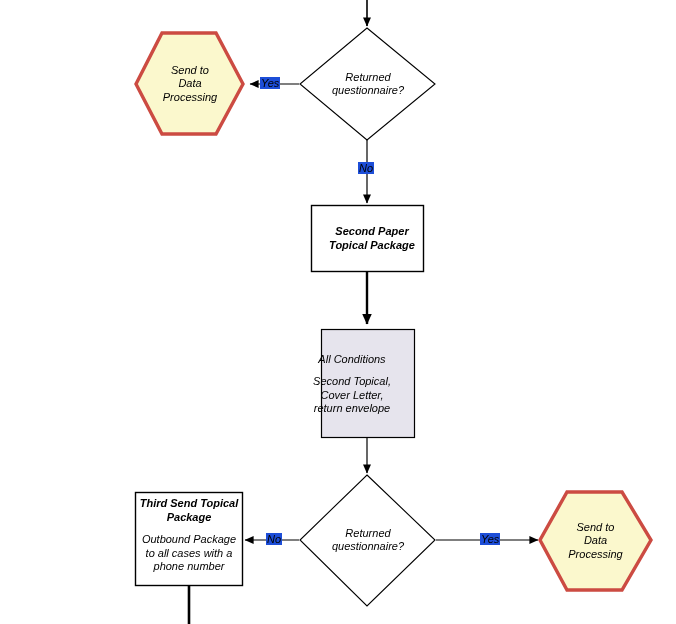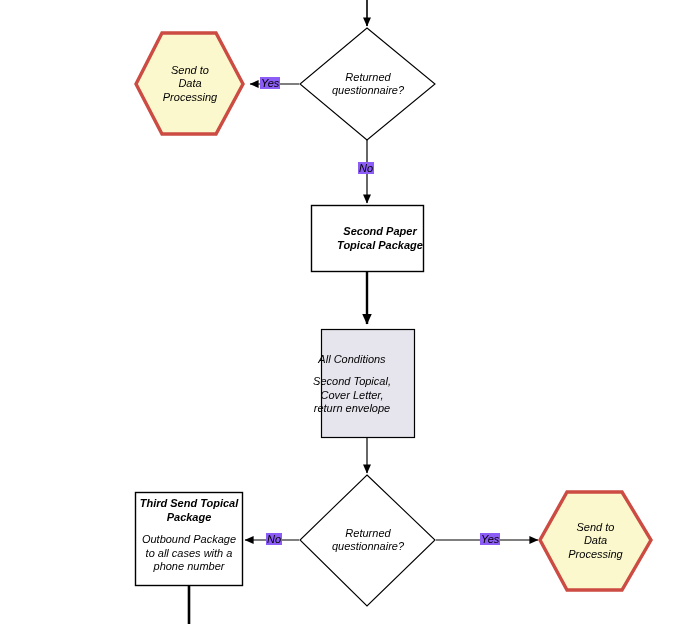--- a/index.html
+++ b/index.html
@@ -39,21 +39,21 @@
     line-height: 13.5px;
     pointer-events: none;
   }
   .node-text .t-bold { font-weight: bold; }
   .node-text .t-gap { height: 9px; }
   .edge-label {
     position: absolute;
     color: #000000;
     font-size: 11px;
     line-height: 12px;
-    background: #8b5cf6;
+    background: #1d4ed8;
     padding: 0 1px;
     white-space: nowrap;
   }
 </style>
 </head>
 <body>
 
 <div id="flow-canvas">
 
   <svg class="layer" viewBox="0 0 676 624">
@@ -101,21 +101,21 @@
     <span>Returned</span>
     <span>questionnaire?</span>
   </div>
 
   <div class="node-text" style="left:136px; top:58px; width:108px; height:52px;">
     <span>Send to</span>
     <span>Data</span>
     <span>Processing</span>
   </div>
 
-  <div class="node-text" style="left:319px; top:216px; width:122px; height:45px;">
+  <div class="node-text" style="left:311px; top:216px; width:122px; height:45px;">
     <span class="t-bold">Second Paper</span>
     <span class="t-bold">Topical Package</span>
   </div>
 
   <div class="node-text" style="left:300px; top:345px; width:104px; height:78px;">
     <span>All Conditions</span>
     <span class="t-gap"></span>
     <span>Second Topical,</span>
     <span>Cover Letter,</span>
     <span>return envelope</span>

